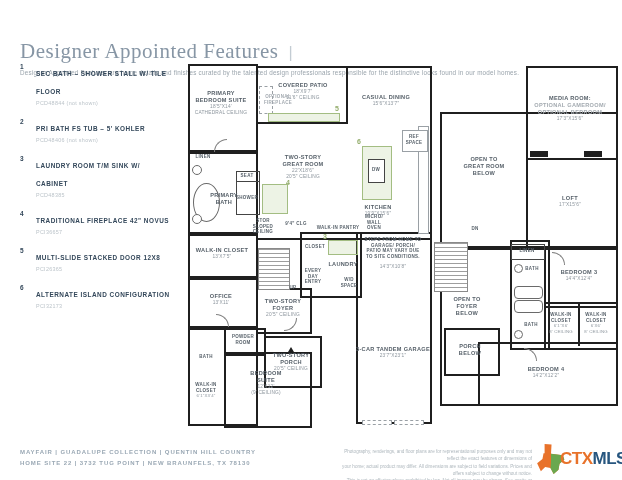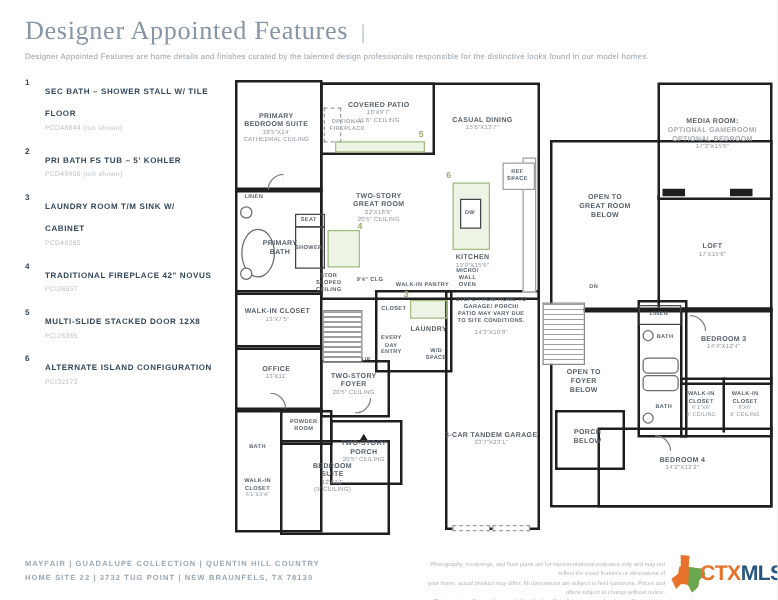--- a/index.html
+++ b/index.html
@@ -1,20 +1,20 @@
 <!DOCTYPE html>
 <html><head>
 <meta charset="utf-8">
 <style>
   html,body{margin:0;padding:0;background:#e9e9e9;}
   #canvas{position:relative;width:622px;height:480px;background:#ffffff;overflow:hidden;
           font-family:"Liberation Sans",sans-serif;color:#4c5660;}
   
   .hdr{position:absolute;left:20px;top:12px;width:580px;}
-  .hdr-row{display:flex;align-items:baseline;gap:10px;}
+  .hdr-row{display:flex;align-items:baseline;gap:10px;margin-top:27px;}
   .hdr-title{font-family:"Liberation Serif",serif;font-size:21px;font-weight:400;color:#8796a5;letter-spacing:.5px;}
   .hdr-div{color:#c3ccd3;font-size:16px;}
   .hdr-caps{font-size:11px;font-weight:bold;color:#3f5060;letter-spacing:2.6px;}
   .hdr-desc{margin-top:5px;font-size:6.3px;color:#9aa4ac;letter-spacing:.2px;}
   
   .feat{position:absolute;left:20px;top:62px;width:152px;}
   .feat-item{display:flex;gap:9px;margin-bottom:11px;}
   .feat-num{font-size:6.5px;font-weight:bold;color:#33475a;width:7px;flex:none;padding-top:1px;}
   .feat-label{font-size:6.4px;font-weight:bold;color:#33475a;letter-spacing:.5px;line-height:1.4;}
   .feat-code{font-size:5.4px;font-weight:normal;color:#bcc4ca;letter-spacing:.3px;margin-top:2px;}

